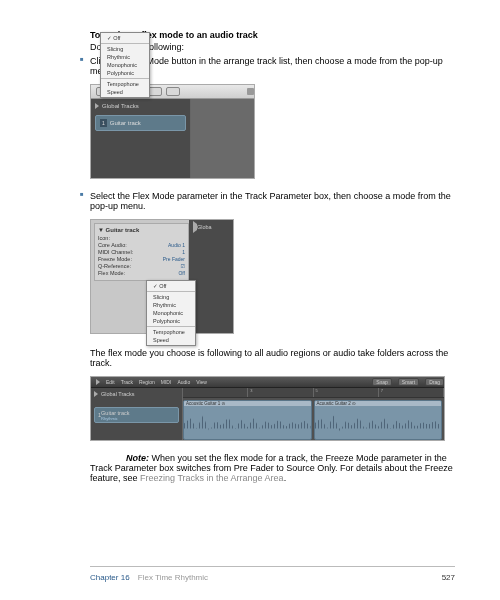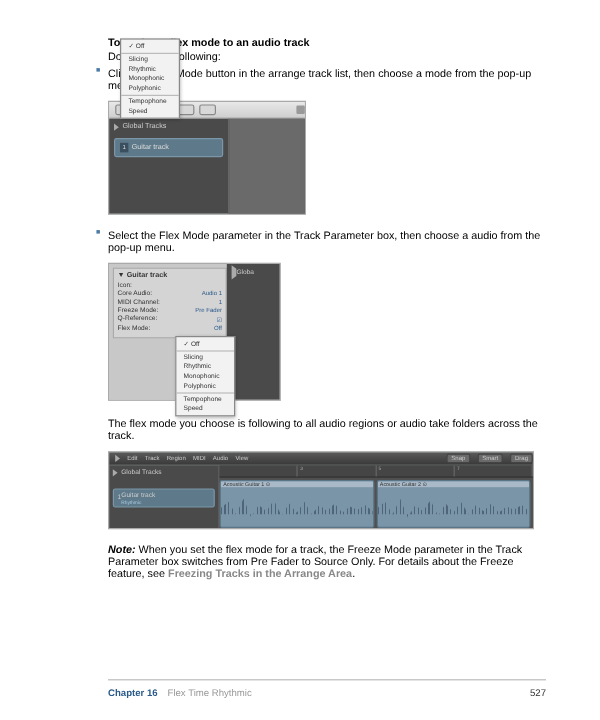--- a/index.html
+++ b/index.html
@@ -269,34 +269,35 @@
       right: 0;
       height: 26px;
       background: repeating-linear-gradient(90deg, 
         rgba(60,80,100,0.7) 0, rgba(60,80,100,0.7) 1px,
         transparent 1px, transparent 3px);
       clip-path: polygon(0 40%, 5% 20%, 10% 60%, 15% 10%, 20% 70%, 25% 30%, 30% 50%, 35% 15%, 40% 65%, 45% 25%, 50% 55%, 55% 20%, 60% 60%, 65% 30%, 70% 50%, 75% 25%, 80% 55%, 85% 35%, 90% 45%, 95% 30%, 100% 50%, 100% 60%, 0 60%);
     }
     .note-label {
       font-style: italic;
       font-weight: bold;
-    }
-    .link { color: #888; font-weight: bold; }
+      margin-left: 36px;
+    }
+    .link { color: #888; }
     .footer {
       position: absolute;
       bottom: 18px;
       left: 90px;
       right: 45px;
       border-top: 1px solid #bbb;
       padding-top: 6px;
       display: flex;
       justify-content: space-between;
       font-size: 8px;
     }
-    .chapter { color: #2a5a8a; font-weight: bold; }
+    .chapter { color: #2a5a8a; font-weight: normal; }
     .chaptitle { color: #999; margin-left: 6px; }
     .pagenum { color: #333; }
     .tiny-icons { display: flex; align-items: center; gap: 2px; margin-left: auto; }
     .tiny-icon { width: 7px; height: 7px; background: #999; border-radius: 1px; }
   </style>
 </head>
 <body>
 
 <div class="heading">To assign a flex mode to an audio track</div>
 <div class="bodytext">Do one of the following:</div>
@@ -339,21 +340,21 @@
         <div class="item">Polyphonic</div>
         <hr>
         <div class="item">Tempophone</div>
         <div class="item">Speed</div>
       </div>
     </div>
   </div>
 </div>
 
 <ul>
-  <li>Select the Flex Mode parameter in the Track Parameter box, then choose a audio from the pop-up menu.</li>
+  <li>Select the Flex Mode parameter in the Track Parameter box, then choose a mode from the pop-up menu.</li>
 </ul>
 
 <div class="figure">
   <div class="fig-border fig2">
     <div class="fig2-inner">
       <div class="param-box">
         <div class="param-title">▼ <span>Guitar track</span></div>
         <div class="param-row">
             <span>Icon:</span>
             <span class="val"></span>

